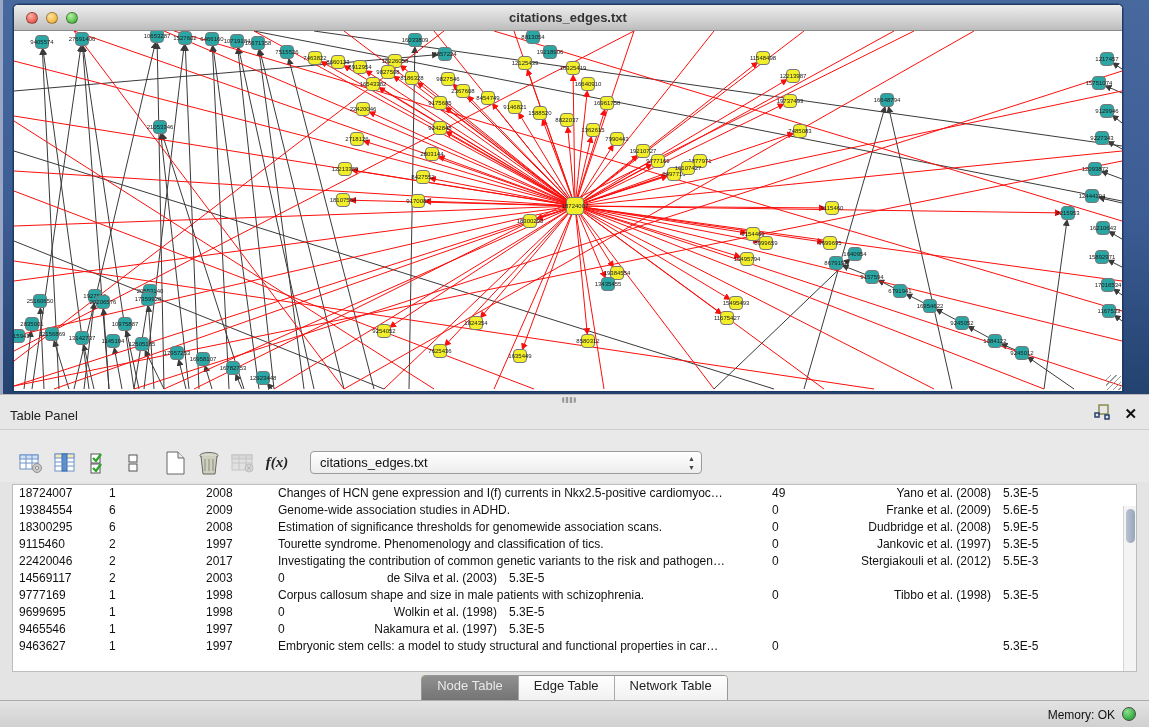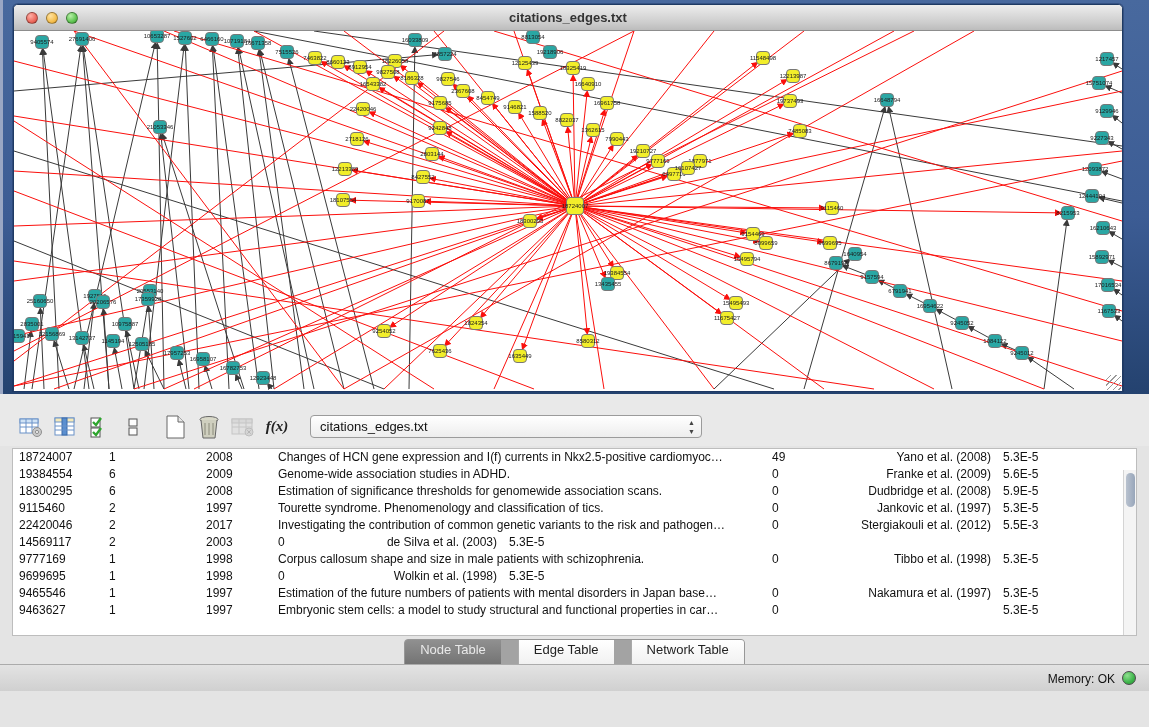--- a/index.html
+++ b/index.html
@@ -50,21 +50,21 @@
   .td, .th { font-size:12px; color:#111; padding:1px 6px 0 6px; white-space:nowrap; overflow:hidden; }
   .th { border-right:1px solid #9fb8c2; border-bottom:1px solid #9fb8c2; text-align:center;
     padding-top:3px; }
   .td.center { text-align:right; }
   .vscroll { position:absolute; right:0; top:21px; bottom:0; width:13px; background:#f4f4f4; border-left:1px solid #d4d4d4; }
   .vthumb { position:absolute; left:2px; top:3px; width:9px; height:34px; border-radius:5px;
     background:linear-gradient(90deg,#b9c2cf,#98a6ba); }
 
   .tabs-row { height:28px; display:flex; justify-content:center; padding-top:3px; background:#e4e4e4; }
   .segmented { display:inline-flex; border:1px solid #979797; border-radius:4px; overflow:hidden; height:31px;
-    background:#a3a3a3; box-shadow:0 1px 0 rgba(255,255,255,.7);gap:17px; }
+    background:#fde047; box-shadow:0 1px 0 rgba(255,255,255,.7); }
   .seg { padding:2px 15px 0 15px; font-size:13px; color:#222;
     background:linear-gradient(180deg,#ffffff,#eeeeee); border-left:1px solid #aaa; }
   .seg:first-child { border-left:none; }
   .seg.sel { background:linear-gradient(180deg,#909090,#6e6e6e); color:#e9e9e9; }
 
   .statusbar { position:relative; height:27px; background:linear-gradient(180deg,#e3e3e3,#d0d0d0);
     border-top:1px solid #ababab; }
   .mem { position:absolute; right:34px; top:7px; font-size:12px; color:#111; }
   .mem-dot { position:absolute; right:13px; top:6px; width:14px; height:14px; border-radius:50%;
     background:radial-gradient(circle at 35% 30%, #8fe08f, #3db44a 60%, #2b8f38);
@@ -662,20 +662,34 @@
               <text x="1008" y="324" text-anchor="middle" font-size="6" fill="#1c1c1c">9245012</text>
             </g>
           </g>
       </svg>
       <div class="grip"></div>
     </div>
   </div>
 </div>
 
 <div>
+  <div class="panel-header">
+    <div class="divider-handle"></div>
+    <div class="panel-title">Table Panel</div>
+    <div class="hdr-icons">
+      <span>
+        <svg width="16" height="16">
+          <rect x="5" y="1" width="9" height="9" fill="none" stroke="#8a8a50" stroke-width="1.5"></rect>
+          <rect x="1" y="9" width="4" height="4" fill="none" stroke="#27406e" stroke-width="1.5"></rect>
+          <rect x="11" y="11" width="4" height="4" fill="none" stroke="#27406e" stroke-width="1.5"></rect>
+        </svg>
+      </span>
+      <span class="close-x">✕</span>
+    </div>
+  </div>
 
   <div class="toolbar">
     <span class="tool-btn">
       <svg width="24" height="22">
         <rect x="1" y="3" width="18" height="14" fill="#fff" stroke="#6a92c8"></rect>
         <rect x="1" y="3" width="18" height="4" fill="#cfe2f5" stroke="#6a92c8"></rect>
         <path d="M1 11 h18 M7 3 v14 M13 3 v14" stroke="#6a92c8" fill="none"></path>
         <circle cx="18" cy="16" r="4.5" fill="#c9c9c9" stroke="#8f8f8f"></circle>
         <circle cx="18" cy="16" r="1.6" fill="#efefef" stroke="#8f8f8f"></circle>
       </svg>
@@ -802,21 +816,20 @@
           <div class="td" style="width: 97px;">1</div>
           <div class="td" style="width: 72px;">1998</div>
           <div class="td" style="width: 63px;">0</div>
           <div class="td center" style="width: 168px;">Wolkin et al. (1998)</div>
           <div class="td" style="width: 95px;">5.3E-5</div>
         </div>
         <div class="tr">
           <div class="td" style="width: 90px;">9465546</div>
           <div class="td" style="width: 97px;">1</div>
           <div class="td" style="width: 72px;">1997</div>
-          <div class="td" style="width: 494px;">Estimation of the future numbers of patients with mental disorders in Japan base…</div>
           <div class="td" style="width: 63px;">0</div>
           <div class="td center" style="width: 168px;">Nakamura et al. (1997)</div>
           <div class="td" style="width: 95px;">5.3E-5</div>
         </div>
         <div class="tr">
           <div class="td" style="width: 90px;">9463627</div>
           <div class="td" style="width: 97px;">1</div>
           <div class="td" style="width: 72px;">1997</div>
           <div class="td" style="width: 494px;">Embryonic stem cells: a model to study structural and functional properties in car…</div>
           <div class="td" style="width: 63px;">0</div>

